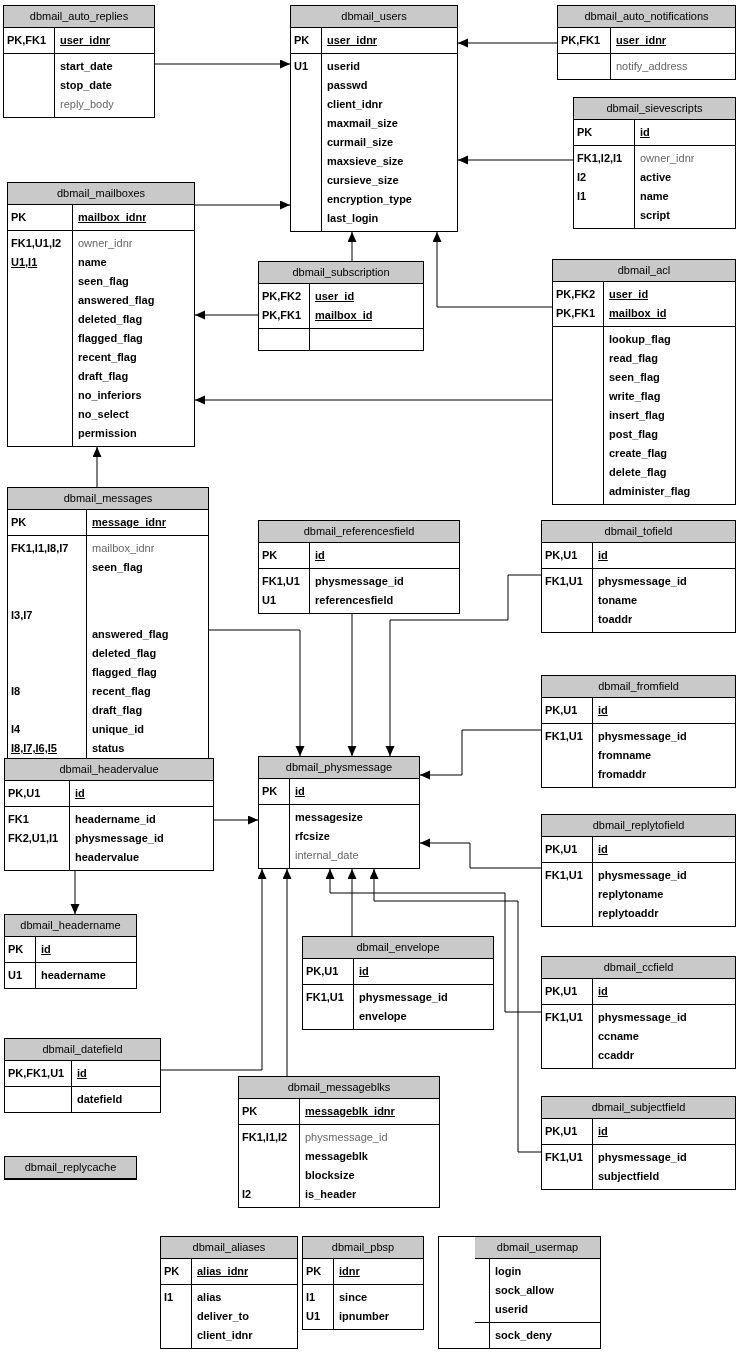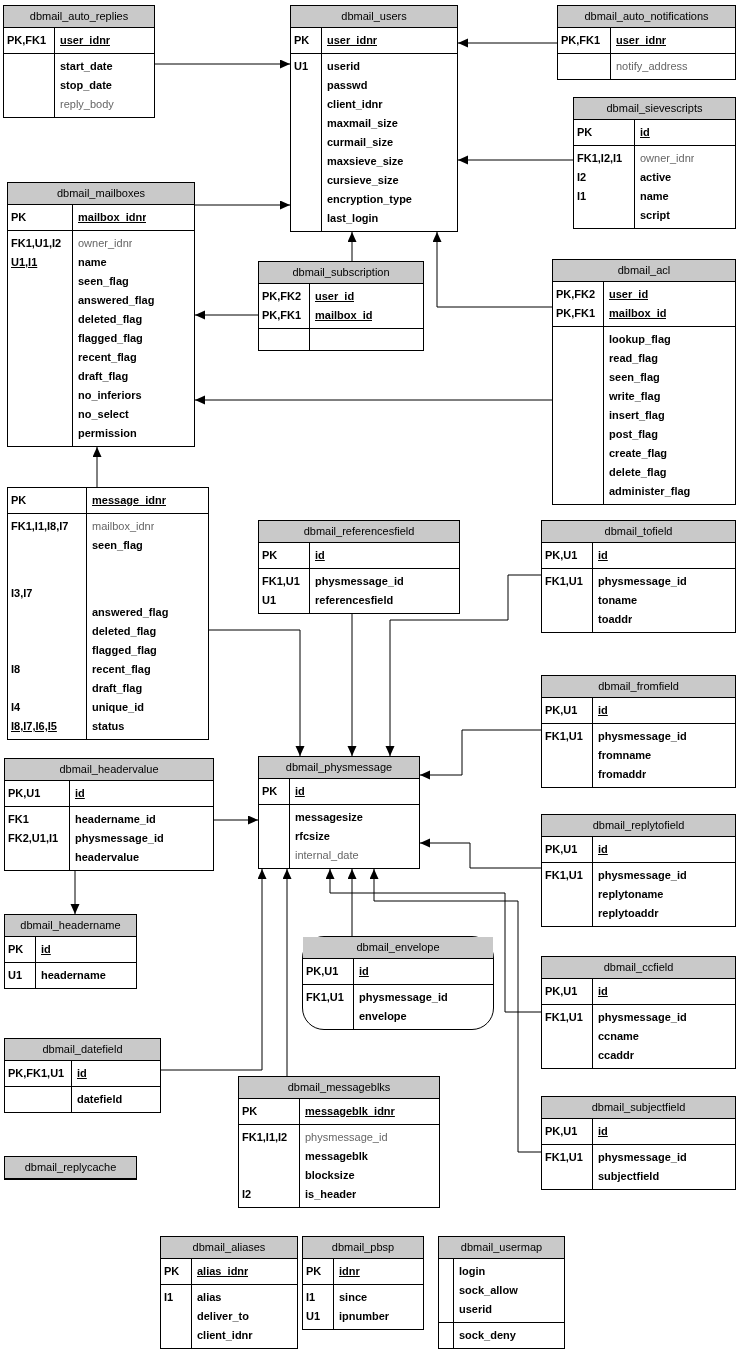--- a/index.html
+++ b/index.html
@@ -314,20 +314,21 @@
               <span class="cell-field style-bold">delete_flag</span>
             </div>
             <div class="tbl-row">
               <span class="cell-keys" style="width: 50px;"></span>
               <span class="cell-field style-bold">administer_flag</span>
             </div>
           </div>
         </div>
       </div>
       <div class="tbl" style="left: 7px; top: 487px; width: 200px;">
+        <div class="tbl-header">dbmail_messages</div>
         <div class="tbl-body">
           <div class="key-divider" style="left: 78px;"></div>
           <div class="tbl-section">
             <div class="tbl-row">
               <span class="cell-keys" style="width: 78px;">PK</span>
               <span class="cell-field style-pk">message_idnr</span>
             </div>
           </div>
           <div class="tbl-section tbl-section-divided">
             <div class="tbl-row">
@@ -532,21 +533,21 @@
             </div>
           </div>
           <div class="tbl-section tbl-section-divided">
             <div class="tbl-row">
               <span class="cell-keys" style="width: 30px;">U1</span>
               <span class="cell-field style-bold">headername</span>
             </div>
           </div>
         </div>
       </div>
-      <div class="tbl" style="left: 302px; top: 936px; width: 190px; border-radius: 22px;">
+      <div class="tbl" style="left: 302px; top: 936px; width: 190px;">
         <div class="tbl-header">dbmail_envelope</div>
         <div class="tbl-body">
           <div class="key-divider" style="left: 50px;"></div>
           <div class="tbl-section">
             <div class="tbl-row">
               <span class="cell-keys" style="width: 50px;">PK,U1</span>
               <span class="cell-field style-pk">id</span>
             </div>
           </div>
           <div class="tbl-section tbl-section-divided">
@@ -701,21 +702,21 @@
               <span class="cell-keys" style="width: 30px;">I1</span>
               <span class="cell-field style-bold">since</span>
             </div>
             <div class="tbl-row">
               <span class="cell-keys" style="width: 30px;">U1</span>
               <span class="cell-field style-bold">ipnumber</span>
             </div>
           </div>
         </div>
       </div>
-      <div class="tbl" style="left: 438px; top: 1236px; width: 125px;">
+      <div class="tbl" style="left: 438px; top: 1236px; width: 125px; padding-left: 36px;">
         <div class="tbl-header">dbmail_usermap</div>
         <div class="tbl-body">
           <div class="key-divider" style="left: 14px;"></div>
           <div class="tbl-section">
             <div class="tbl-row">
               <span class="cell-keys" style="width: 14px;"></span>
               <span class="cell-field style-bold">login</span>
             </div>
             <div class="tbl-row">
               <span class="cell-keys" style="width: 14px;"></span>

